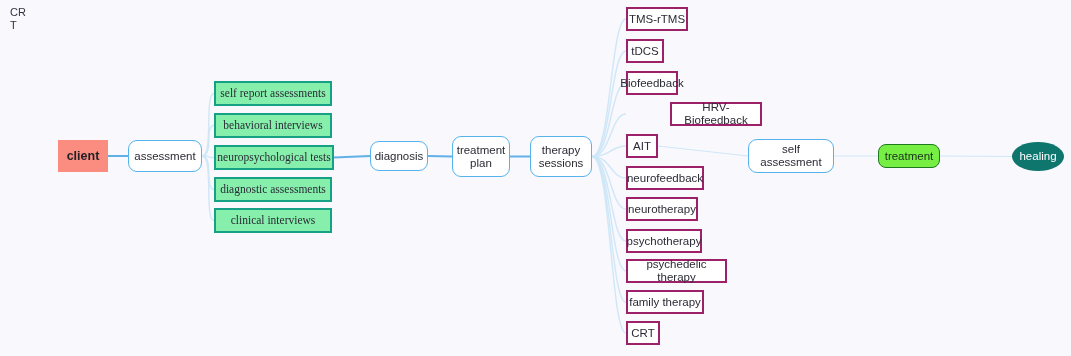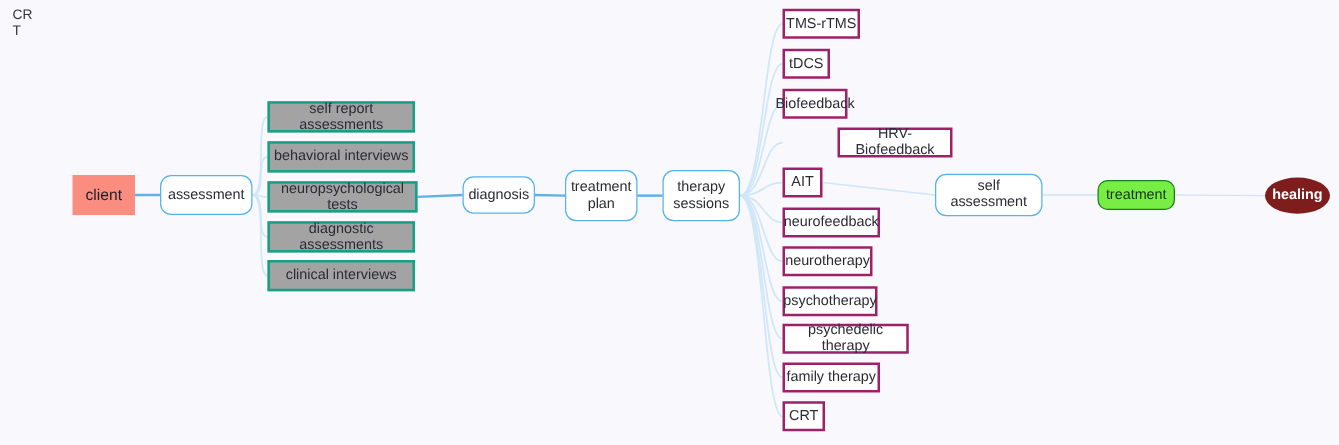--- a/index.html
+++ b/index.html
@@ -28,52 +28,53 @@
   
   .n-blue{
     border:1.6px solid #56b3ec;
     border-radius:9px;
     background:#ffffff;
   }
   
   .n-teal{
     border:2px solid #16a086;
     border-radius:0px;
-    background:#a3a3a3;
+    background:#86efac;
+    font-family:Liberation Serif, serif;
   }
   
   .n-magenta{
     border:2px solid #9c2169;
     border-radius:0px;
     background:#ffffff;
   }
   
   .n-salmon{
     background:#fa8d80;
     border:0;
     border-radius:0px;
     color:#1f1f25;
     font-size:12.5px;
+    font-weight:bold;
   }
   
   .n-green{
     background:#77ee44;
     border:1.8px solid #1f7a1f;
     border-radius:8px;
     color:#18301a;
     font-size:11.5px;
   }
   
   .n-healing{
-    background:#7f1d1d;
+    background:#0f766e;
     border:0;
     border-radius:50%/50%;
     color:#ffffff;
     font-size:11.5px;
-    font-weight:bold;
   }
   .corner-label{
     position:absolute;
     left:10px;top:6px;
     font-size:11px;
     line-height:13px;
     color:#33333f;
     width:20px;
     text-align:left;
     white-space:pre-line;

